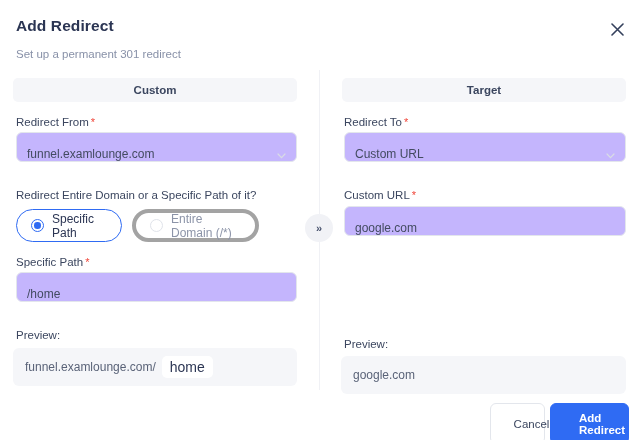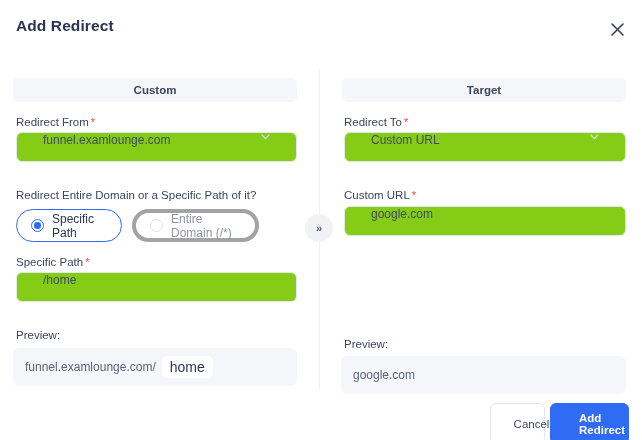--- a/index.html
+++ b/index.html
@@ -110,26 +110,26 @@
   }
   .req {
     color: #f04438;
     font-size: 11px;
     margin-left: 2px;
   }
 
   .control {
     position: absolute;
     height: 30px;
-    background: #84cc16;
+    background: #c4b5fd;
     border: 1px solid #e3e6ec;
     border-radius: 6px;
     display: flex;
-    align-items: flex-start;
-    padding: 0 26px;
+    align-items: flex-end;
+    padding: 0 10px;
     font-size: 12px;
     color: #40495f;
   }
   .control.select { justify-content: space-between; cursor: pointer; }
   .control .chev {
     color: #d8dce4;
     font-size: 9px;
     line-height: 1;
     display: block;
   }
@@ -231,20 +231,21 @@
 <div class="dialog">
 
   <div class="dlg-title">Add Redirect</div>
 
   <button class="close-btn" aria-label="close">
     <svg width="13" height="13" viewBox="0 0 13 13">
       <path d="M1 1 L12 12 M12 1 L1 12" stroke="#34405c" stroke-width="1.6" stroke-linecap="round" fill="none"></path>
     </svg>
   </button>
 
+  <div class="dlg-subtitle">Set up a permanent 301 redirect</div>
 
   <div class="col-head source">Custom</div>
   <div class="col-head target">Target</div>
 
   <div class="divider"></div>
   <div class="arrow-badge">»</div>
 
   <div class="fld-label" style="left:16px; top:116px;">
     <span>Redirect From</span><span class="req">*</span>
   </div>

